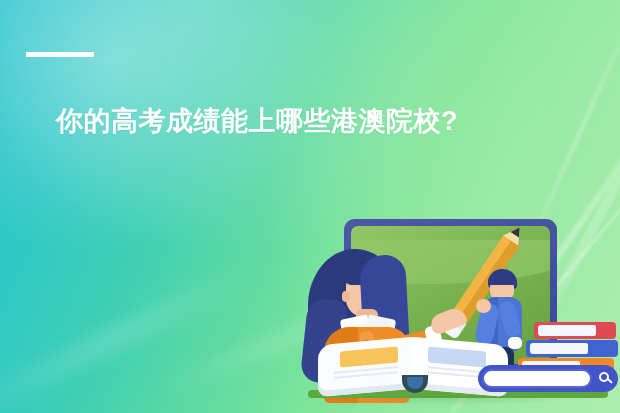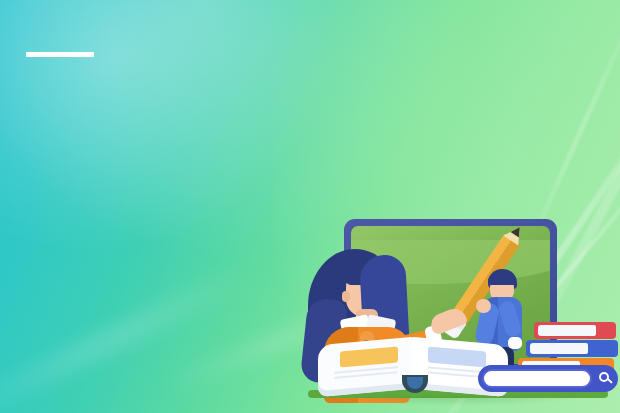--- a/index.html
+++ b/index.html
@@ -455,20 +455,21 @@
   <div class="bg-swoosh"></div>
   <div class="bg-green-wash"></div>
   <div class="ribbon r1"></div>
   <div class="ribbon r2"></div>
   <div class="ribbon r3"></div>
   <div class="ribbon r4"></div>
   <div class="ribbon r5"></div>
   <div class="ribbon r6"></div>
 
   <div class="accent-rule"></div>
+  <div class="headline">你的高考成绩能上哪些港澳院校?</div>
 
   <div class="illo">
 
     <div class="board-frame"></div>
     <div class="board-face">
       <div class="board-wave"></div>
     </div>
     <div class="board-frame-inner-shade" style="background:linear-gradient(160deg,rgba(255,255,255,0.07),rgba(0,0,0,0.05));pointer-events:none;"></div>
     <div class="board-leg"></div>
     <div class="board-leg right"></div>

